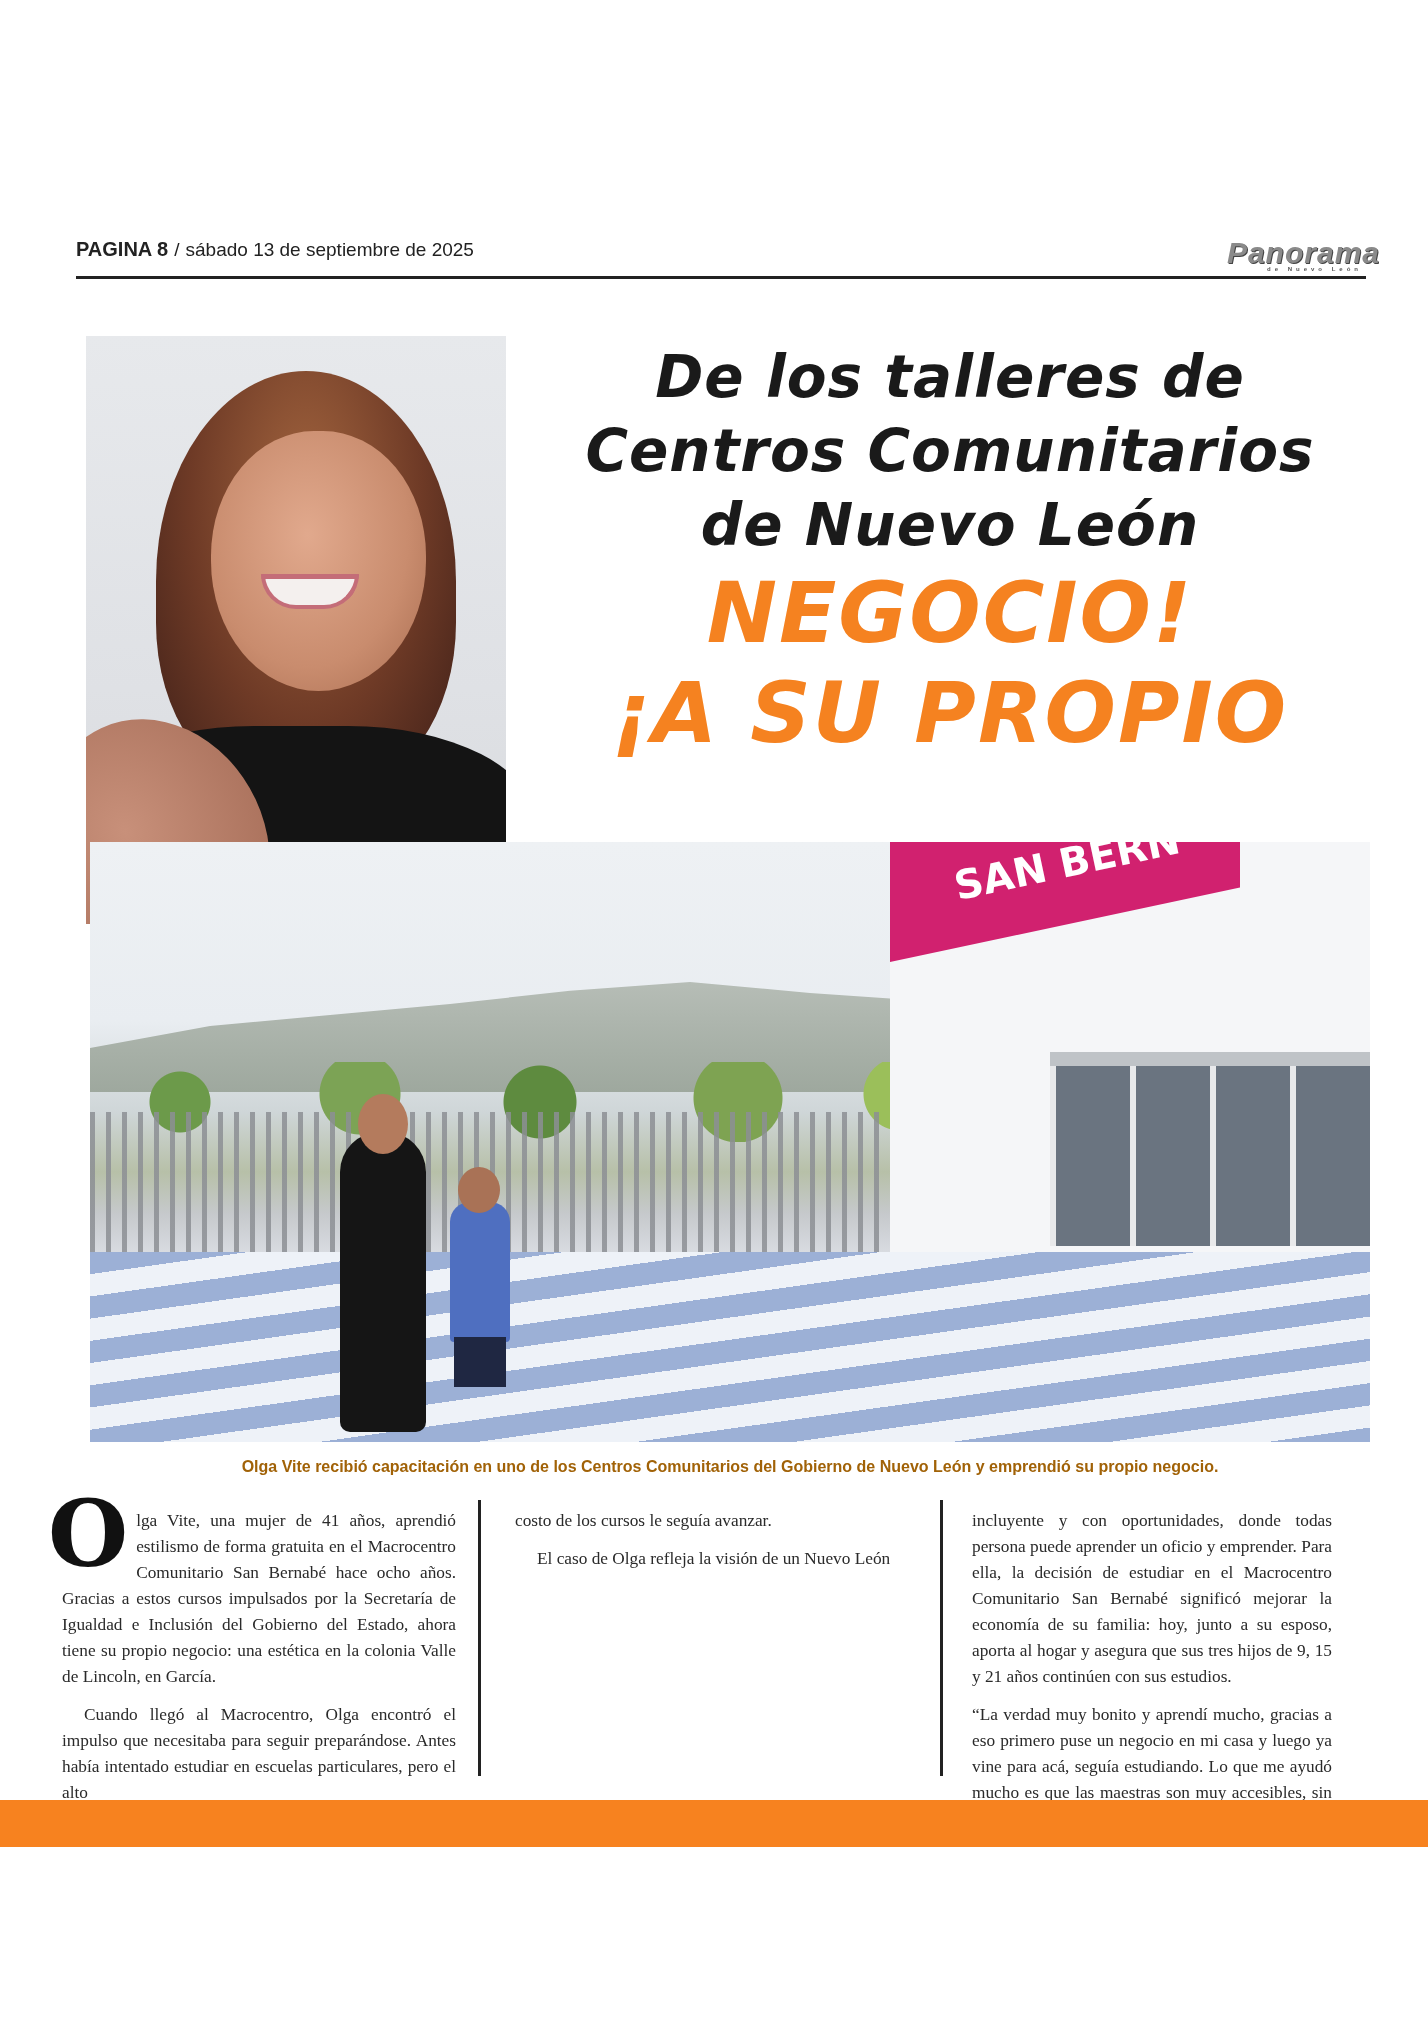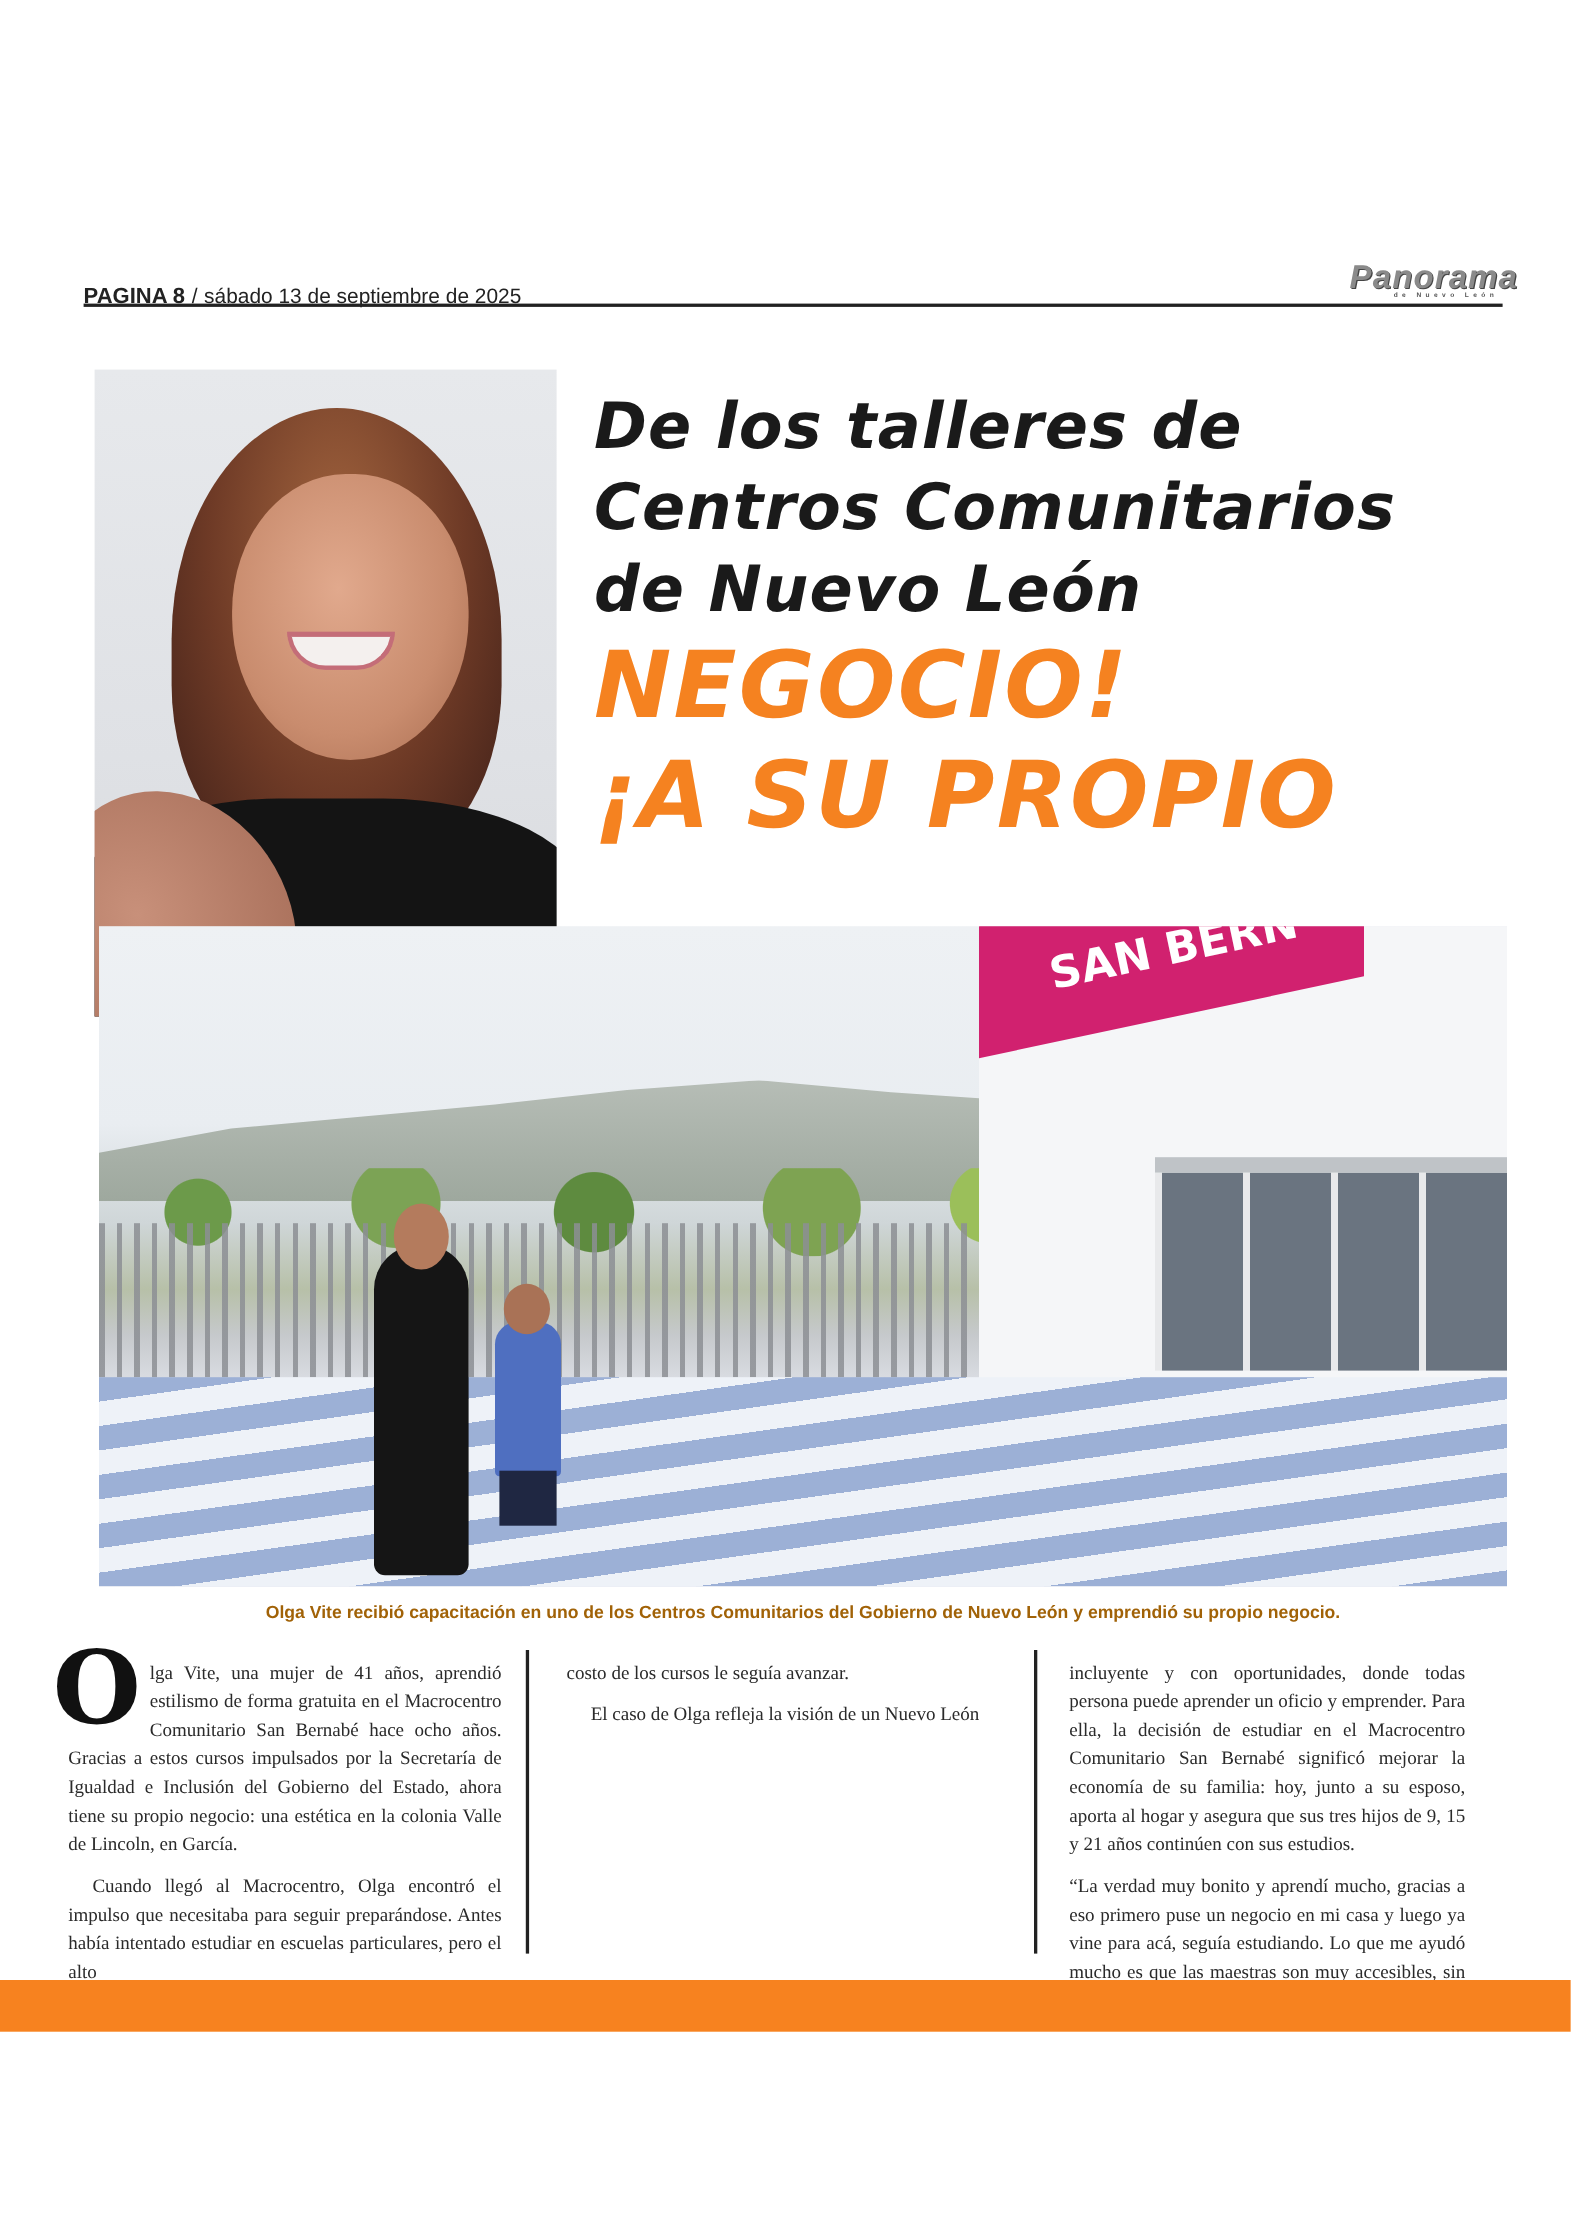--- a/index.html
+++ b/index.html
@@ -1,40 +1,40 @@
 <!DOCTYPE html>
 <html><head>
 <meta charset="utf-8">
 <style>
   html, body { margin:0; padding:0; }
   body { width:1428px; height:2028px; background:#ffffff; position:relative; overflow:hidden; font-family:"Liberation Serif", serif; color:#222; }
 
   
-  .hdr { position:absolute; left:76px; top:252px; width:1290px; height:38px; }
+  .hdr { position:absolute; left:76px; top:232px; width:1290px; height:38px; }
   .hdr-left { position:absolute; left:0; top:6px; font-family:"Liberation Sans", sans-serif; font-size:19px; color:#222; white-space:nowrap; }
   .hdr-left .pg { font-weight:bold; font-size:20px; }
   .hdr-left .sep { margin:0 6px; }
   .hdr-rule { position:absolute; left:76px; top:276px; width:1290px; height:3px; background:#222; }
   .logo { position:absolute; right:48px; top:238px; text-align:right; }
   .logo-main { font-family:"Liberation Sans", sans-serif; font-weight:bold; font-style:italic; font-size:30px; color:#8a8a8a; letter-spacing:1px; line-height:30px; text-shadow:1px 1px 0 #444; }
   .logo-sub { font-family:"Liberation Sans", sans-serif; font-weight:bold; font-size:6px; letter-spacing:4px; color:#555; margin-top:-2px; margin-right:18px; }
 
   
   .portrait { position:absolute; left:86px; top:336px; width:420px; height:588px; overflow:hidden;
     background: linear-gradient(180deg,#e7e9ec 0%, #dfe1e5 60%, #d8dadd 100%); }
   .portrait .hair { position:absolute; left:70px; top:35px; width:300px; height:420px; border-radius:50% 50% 40% 40%; background: radial-gradient(ellipse at 50% 30%, #a2643e 0%, #6e3a26 55%, #3d1f18 100%); }
   .portrait .face { position:absolute; left:125px; top:95px; width:215px; height:260px; border-radius:48% 48% 50% 50%; background: radial-gradient(ellipse at 45% 40%, #e1a98d 0%, #c98c6e 60%, #a86c50 100%); }
   .portrait .smile { position:absolute; left:175px; top:238px; width:90px; height:26px; border-radius:0 0 50px 50px; background:#f4f0ee; border:4px solid #c46d78; border-top-width:5px; }
   .portrait .shirt { position:absolute; left:-20px; top:390px; width:470px; height:240px; border-radius:40% 40% 0 0; background:#141414; }
   .portrait .arm { position:absolute; left:-40px; top:380px; width:220px; height:260px; border-radius:50%; background: radial-gradient(ellipse at 40% 40%, #c8907a 0%, #a36a55 100%); transform:rotate(-25deg); }
 
   .portrait-caption { position:absolute; left:86px; top:924px; width:420px; height:90px; text-align:center; font-family:"DejaVu Sans", sans-serif; font-weight:bold; font-size:25px; line-height:33px; color:#1e1e1e; padding-top:10px; box-sizing:border-box; }
 
   
-  .headline { position:absolute; left:540px; top:350px; width:820px; text-align:left; }
+  .headline { position:absolute; left:540px; top:340px; width:820px; text-align:center; }
   .hl-black { font-family:"DejaVu Sans", sans-serif; font-weight:bold; font-style:italic; font-size:58px; line-height:74px; color:#1a1a1a; letter-spacing:1px; }
   .hl-orange { font-family:"DejaVu Sans", sans-serif; font-weight:bold; font-style:italic; font-size:84px; line-height:98px; color:#f58220; letter-spacing:2px; margin-top:2px; }
 
   
   .main-photo { position:absolute; left:90px; top:842px; width:1280px; height:600px; overflow:hidden;
     background: linear-gradient(180deg, #eef1f4 0%, #e9edf1 30%, #cfd6d8 45%, #b7c0a8 55%, #c6c9cc 62%, #dde0e6 70%, #b9c3d9 85%, #9fb0d2 100%); }
   .mp-mountain { position:absolute; left:0; top:140px; width:800px; height:110px; background: linear-gradient(180deg,#b6bdb6,#9ea89e); clip-path: polygon(0 60%, 15% 40%, 30% 30%, 45% 20%, 60% 8%, 75% 0, 90% 10%, 100% 15%, 100% 100%, 0 100%); }
   .mp-trees { position:absolute; left:0; top:220px; width:900px; height:80px; background: radial-gradient(circle at 10% 50%, #6c9a4a 0 30px, transparent 31px), radial-gradient(circle at 30% 40%, #7ca355 0 40px, transparent 41px), radial-gradient(circle at 50% 50%, #5e8b3f 0 36px, transparent 37px), radial-gradient(circle at 72% 45%, #7ea352 0 44px, transparent 45px), radial-gradient(circle at 90% 40%, #9bbf5a 0 36px, transparent 37px); }
   .mp-fence { position:absolute; left:0; top:270px; width:810px; height:140px; background: repeating-linear-gradient(90deg, #8c8f94 0 5px, transparent 5px 16px); opacity:0.85; }
   .mp-building { position:absolute; left:800px; top:0; width:480px; height:430px; background:#f5f6f8; }

